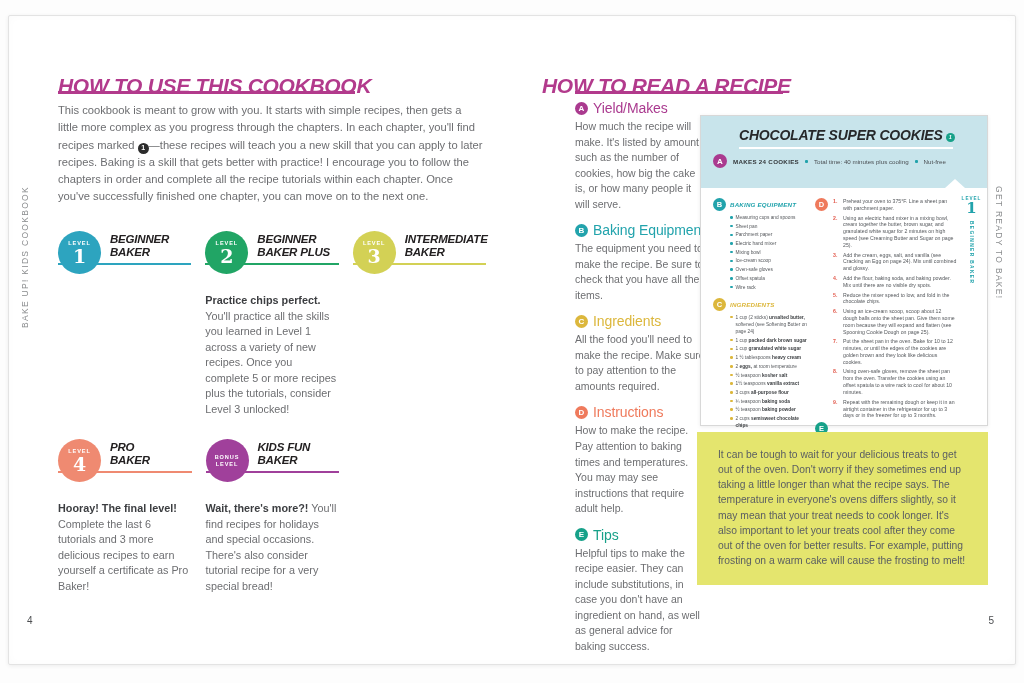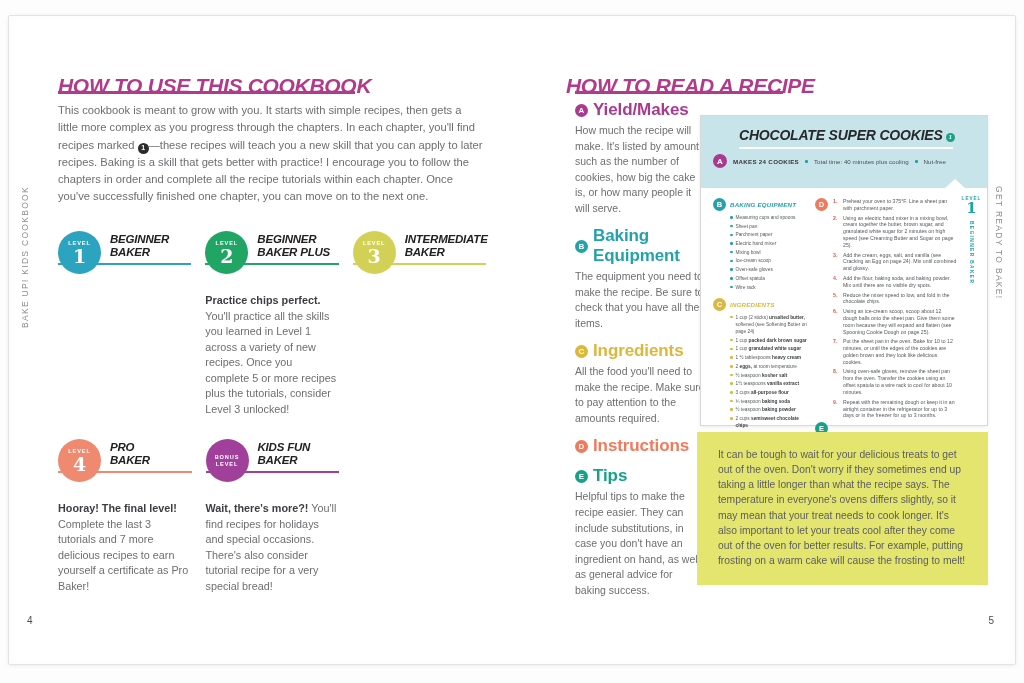--- a/index.html
+++ b/index.html
@@ -3,21 +3,21 @@
 <meta charset="utf-8">
 <style>
   html,body{margin:0;padding:0;background:#ffffff;}
   .wrap{position:relative;width:1024px;height:683px;background:#fdfdfd;font-family:"Liberation Sans",sans-serif;overflow:hidden;}
   .book{position:absolute;left:8px;top:15px;right:8px;bottom:18px;background:#ffffff;border:1px solid #e3e3e3;border-radius:2px;box-shadow:0 1px 4px rgba(0,0,0,0.07), inset 0 0 10px rgba(0,0,0,0.02);}
 
   .page-title{position:absolute;font-style:italic;font-weight:800;font-size:21px;letter-spacing:-0.3px;white-space:nowrap;}
   .title-rule{position:absolute;height:3px;}
   #title-left{left:58px;top:60px;}
   #rule-left{left:58px;top:91px;width:297px;}
-  #title-right{left:566px;top:60px;}
+  #title-right{left:542px;top:60px;}
   #rule-right{left:575px;top:91px;width:208px;}
 
   .intro{position:absolute;left:58px;top:102px;width:426px;font-size:11.2px;line-height:1.54;color:#6d6e71;margin:0;}
   .marker-dot{display:inline-flex;width:11px;height:11px;border-radius:50%;background:#2b2b2b;color:#fff;font-size:7px;font-weight:bold;align-items:center;justify-content:center;vertical-align:-1.5px;}
 
   .levels-row{position:absolute;display:grid;gap:14px;}
   #levels-row1{left:58px;top:230px;width:428px;grid-template-columns:repeat(3,1fr);}
   #levels-row2{left:58px;top:438px;width:281px;grid-template-columns:repeat(2,1fr);}
   .level-head{position:relative;height:48px;}
   .level-rule{position:absolute;left:0;right:0;top:33px;height:2px;z-index:1;}
@@ -27,21 +27,21 @@
   .badge-bonus .b-big{font-family:"Liberation Sans",sans-serif;font-size:5.6px;letter-spacing:0.9px;font-weight:bold;line-height:1.2;}
   .level-name{position:absolute;left:52px;top:3px;font-style:italic;font-weight:800;font-size:11.5px;line-height:1.12;color:#232021;letter-spacing:-0.2px;}
   .level-name i{display:block;font-style:italic;}
   .level-desc{margin:15px 0 0;font-size:10.8px;line-height:1.44;color:#6d6e71;}
   .level-desc b{color:#3c3e41;}
 
   .sections{position:absolute;left:575px;top:100px;width:131px;}
   .section{margin-bottom:10px;}
   .sec-head{display:flex;align-items:center;gap:5px;margin-bottom:3px;}
   .sec-badge{width:13px;height:13px;border-radius:50%;color:#fff;font-size:8px;font-weight:bold;display:flex;align-items:center;justify-content:center;flex:none;}
-  .sec-title{font-weight:bold;font-size:17px;letter-spacing:-0.1px;}
+  .sec-title{font-weight:normal;font-size:14px;letter-spacing:-0.1px;}
   .sec-body{margin:0;font-size:10.5px;line-height:1.48;color:#6d6e71;}
 
   .card{position:absolute;left:700px;top:115px;width:288px;height:311px;background:#fff;border:1px solid #d8d8d8;box-shadow:0 1px 4px rgba(0,0,0,0.08);box-sizing:border-box;}
   .card-header{position:relative;height:72px;}
   .card-title{position:absolute;left:38px;top:11px;font-style:italic;font-weight:800;font-size:14px;color:#26282a;letter-spacing:-0.2px;white-space:nowrap;}
   .card-marker{display:inline-flex;width:9px;height:9px;border-radius:50%;color:#fff;font-size:5.5px;font-weight:bold;align-items:center;justify-content:center;vertical-align:1px;margin-left:3px;}
   .card-title-rule{position:absolute;left:38px;top:31px;width:214px;height:2px;background:#ffffff;}
   .card-meta{position:absolute;left:12px;top:38px;display:flex;align-items:center;gap:6px;}
   .meta-badge{width:14px;height:14px;border-radius:50%;color:#fff;font-size:8px;font-weight:bold;display:flex;align-items:center;justify-content:center;flex:none;}
   .meta-strong{font-size:6.2px;font-weight:bold;color:#33373a;letter-spacing:0.3px;}
@@ -146,21 +146,21 @@
         <div class="level-rule" style="background: rgb(239, 138, 113);"></div>
         <div class="level-circle" style="background: rgb(239, 138, 113);">
           <span class="b-top">LEVEL</span>
           <span class="b-big">4</span>
         </div>
         <div class="level-name">
             <i>PRO</i>
             <i>BAKER</i>
           </div>
       </div>
-      <p class="level-desc"><b>Hooray! The final level!</b> <span>Complete the last 3 tutorials and 7 more delicious recipes to earn yourself a certificate as Pro Baker!</span></p>
+      <p class="level-desc"><b>Hooray! The final level!</b> <span>Complete the last 6 tutorials and 3 more delicious recipes to earn yourself a certificate as Pro Baker!</span></p>
     </div>
     <div class="level badge-bonus">
       <div class="level-head">
         <div class="level-rule" style="background: rgb(160, 64, 155);"></div>
         <div class="level-circle" style="background: rgb(160, 64, 155);">
           <span class="b-top">BONUS</span>
           <span class="b-big">LEVEL</span>
         </div>
         <div class="level-name">
             <i>KIDS FUN</i>
@@ -196,20 +196,21 @@
         <span class="sec-badge" style="background: rgb(220, 183, 60);">C</span>
         <span class="sec-title" style="color: rgb(220, 183, 60);">Ingredients</span>
       </div>
       <p class="sec-body">All the food you'll need to make the recipe. Make sure to pay attention to the amounts required.</p>
     </div>
     <div class="section">
       <div class="sec-head">
         <span class="sec-badge" style="background: rgb(239, 122, 92);">D</span>
         <span class="sec-title" style="color: rgb(239, 122, 92);">Instructions</span>
       </div>
+      <p class="sec-body">How to make the recipe. Pay attention to baking times and temperatures. You may may see instructions that require adult help.</p>
     </div>
     <div class="section">
       <div class="sec-head">
         <span class="sec-badge" style="background: rgb(23, 161, 137);">E</span>
         <span class="sec-title" style="color: rgb(23, 161, 137);">Tips</span>
       </div>
       <p class="sec-body">Helpful tips to make the recipe easier. They can include substitutions, in case you don't have an ingredient on hand, as well as general advice for baking success.</p>
     </div>
   </div>
 

